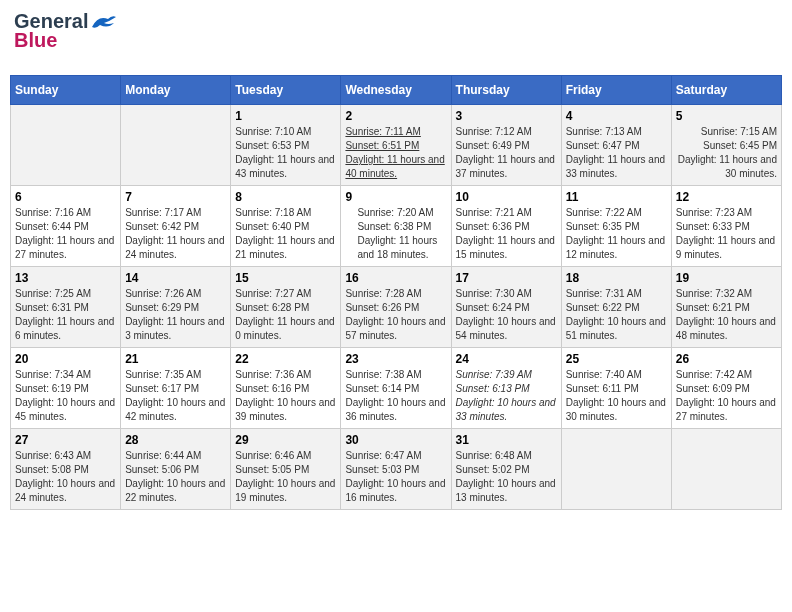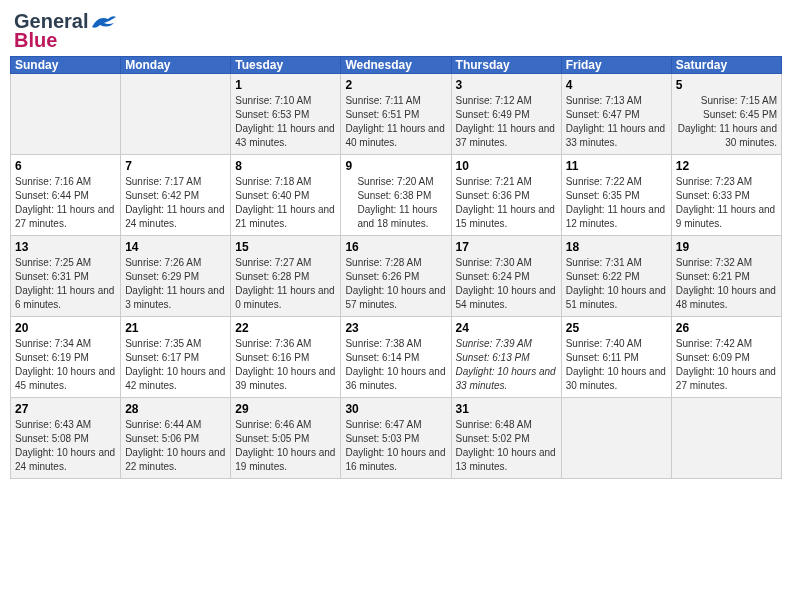--- a/index.html
+++ b/index.html
@@ -7,21 +7,21 @@
       font-family: Arial, sans-serif;
       background: #fff;
       width: 792px;
       min-height: 612px;
       padding: 10px;
     }
     .header {
       display: flex;
       justify-content: space-between;
       align-items: center;
-      margin-bottom: 4px;
+      margin-bottom: 23px;
       padding: 0 4px;
     }
     .logo {
       display: flex;
       flex-direction: column;
       align-items: flex-start;
     }
     .title-block {
       text-align: right;
     }
@@ -35,21 +35,21 @@
       color: #555;
     }
     table {
       width: 100%;
       border-collapse: collapse;
       font-size: 10.5px;
     }
     thead tr th {
       background-color: #3a6bc4;
       color: white;
-      padding: 1px 4px;
+      padding: 7px 4px;
       text-align: left;
       font-size: 12px;
       font-weight: bold;
       border: 1px solid #2a5ab4;
     }
     tbody tr td {
       border: 1px solid #ccc;
       vertical-align: top;
       padding: 4px;
       height: 80px;
@@ -107,21 +107,21 @@
         <td></td>
         <td></td>
         <td>
           <span class="day-num">1</span>
           <div class="day-info" style="white-space: pre-line;">Sunrise: 7:10 AM
 Sunset: 6:53 PM
 Daylight: 11 hours and 43 minutes.</div>
         </td>
         <td>
           <span class="day-num">2</span>
-          <div class="day-info" style="white-space: pre-line;">Sunrise: 7:11 AM
+          <div class="day-info" style="white-space: pre-line; text-decoration: underline;">Sunrise: 7:11 AM
 Sunset: 6:51 PM
 Daylight: 11 hours and 40 minutes.</div>
         </td>
         <td>
           <span class="day-num">3</span>
           <div class="day-info" style="white-space: pre-line;">Sunrise: 7:12 AM
 Sunset: 6:49 PM
 Daylight: 11 hours and 37 minutes.</div>
         </td>
         <td>

